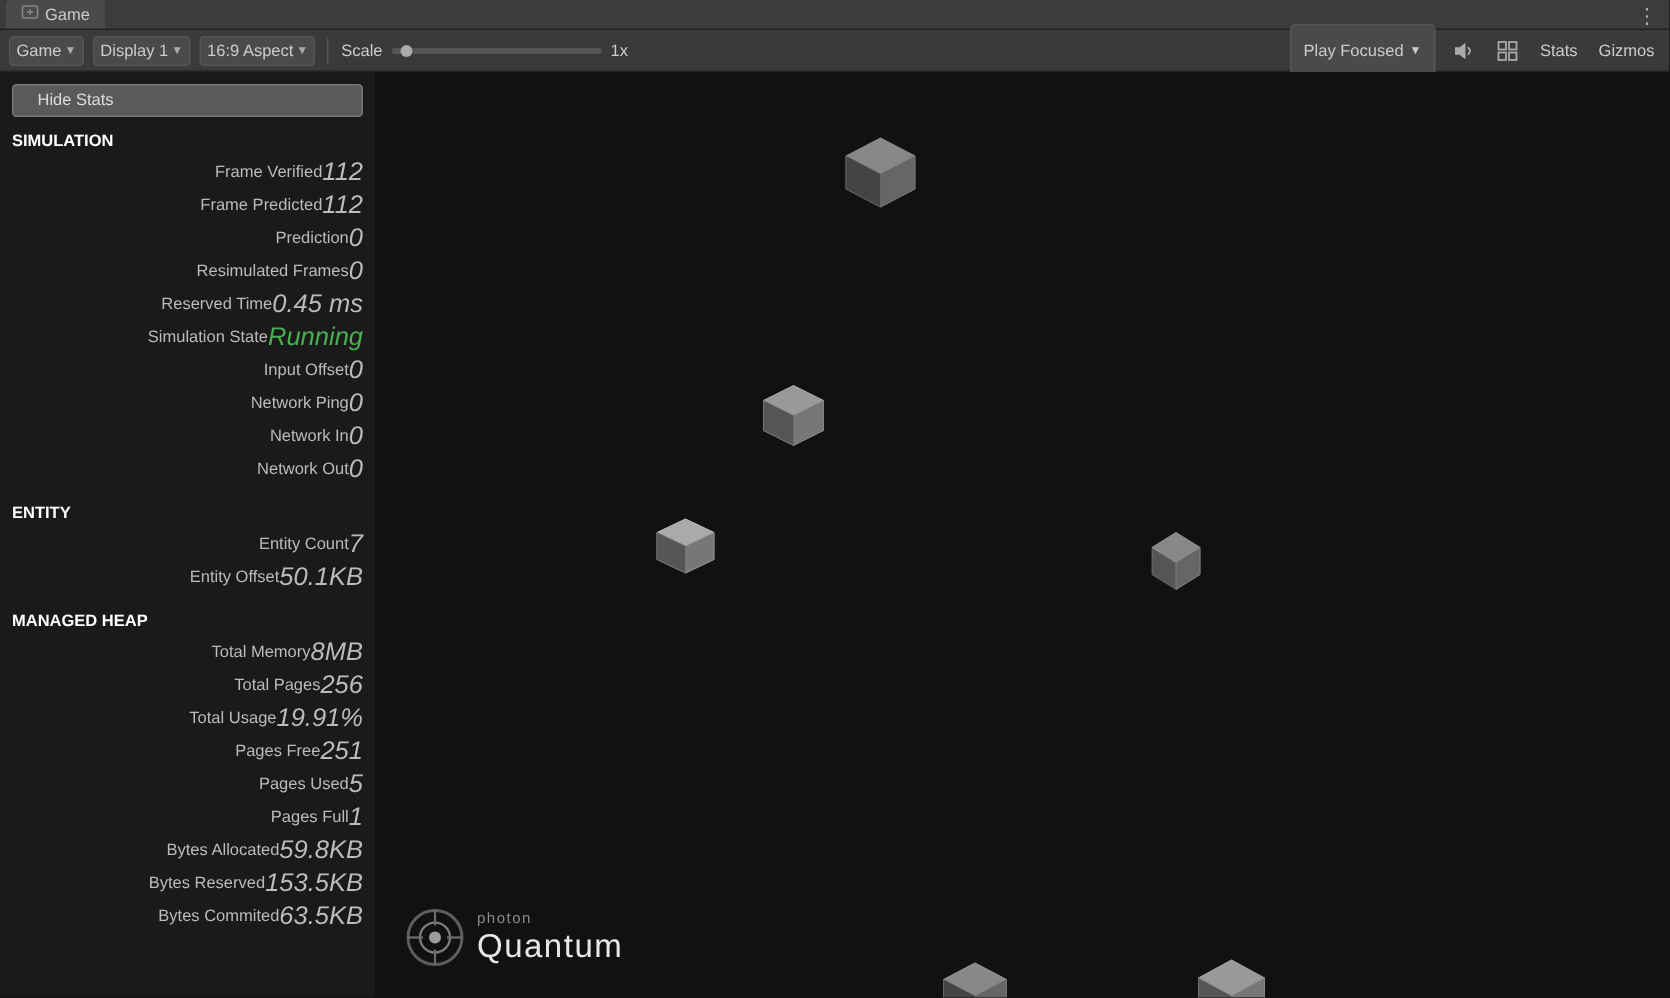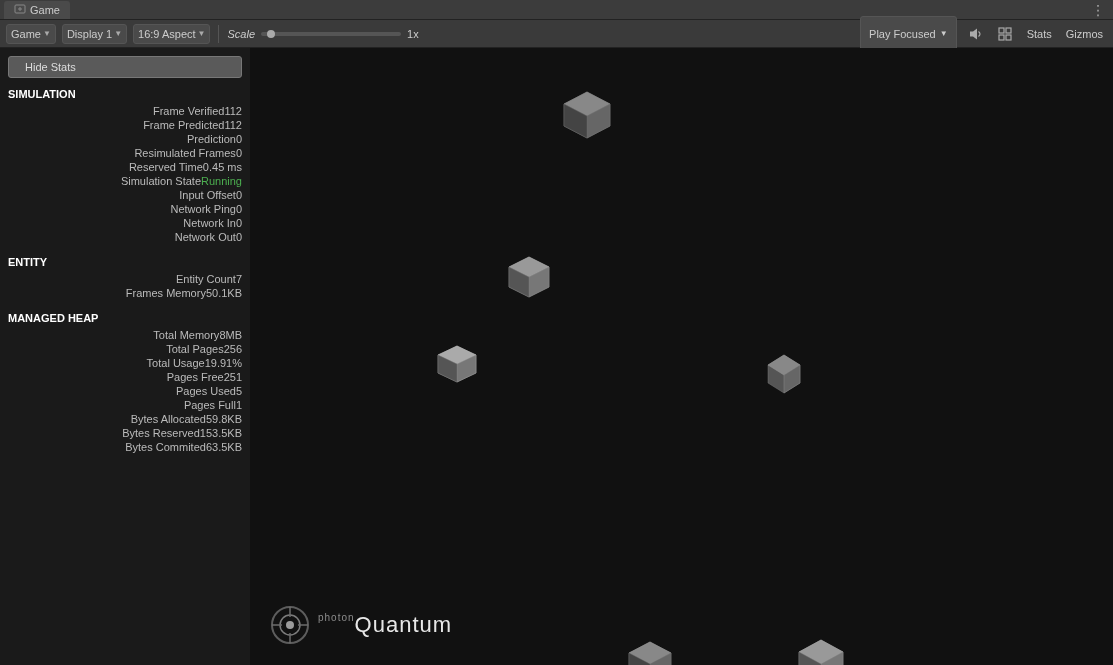--- a/index.html
+++ b/index.html
@@ -74,21 +74,20 @@
     }
     .toolbar-divider {
       width: 1px;
       height: 18px;
       background: #555;
       margin: 0 2px;
     }
     .scale-label {
       color: #ccc;
       font-size: 11px;
-      font-style: italic;
     }
     .scale-slider {
       width: 140px;
       height: 4px;
       background: #555;
       border-radius: 2px;
       position: relative;
     }
     .scale-slider-thumb {
       width: 8px;
@@ -192,21 +191,22 @@
       justify-content: flex-end;
       align-items: center;
       padding: 1px 0;
     }
     .stats-label {
       color: #bbb;
       font-size: 11px;
     }
     .stats-value {
       color: #bbb;
-      font-size: 11px;
+      font-size: 17px;
+      font-style: italic;
     }
     .stats-value.running {
       color: #4caf50;
     }
 
     .stats-spacer {
       height: 6px;
     }
 
     
@@ -226,21 +226,21 @@
       align-items: center;
       gap: 8px;
       opacity: 0.9;
     }
     .photon-logo-icon {
       width: 40px;
       height: 40px;
     }
     .photon-logo-text {
       display: flex;
-      flex-direction: row;
+      flex-direction: column;
     }
     .photon-text {
       color: #999;
       font-size: 10px;
       letter-spacing: 1px;
     }
     .quantum-text {
       color: #fff;
       font-size: 22px;
       font-weight: normal;
@@ -358,21 +358,21 @@
     </div>
 
     <div class="stats-spacer"></div>
 
     <div class="stats-section-title">ENTITY</div>
     <div class="stats-row">
       <span class="stats-label">Entity Count</span>
       <span class="stats-value">7</span>
     </div>
     <div class="stats-row">
-      <span class="stats-label">Frames Memory</span>
+      <span class="stats-label">Entity Offset</span>
       <span class="stats-value">50.1KB</span>
     </div>
 
     <div class="stats-spacer"></div>
 
     <div class="stats-section-title">MANAGED HEAP</div>
     <div class="stats-row">
       <span class="stats-label">Total Memory</span>
       <span class="stats-value">8MB</span>
     </div>

